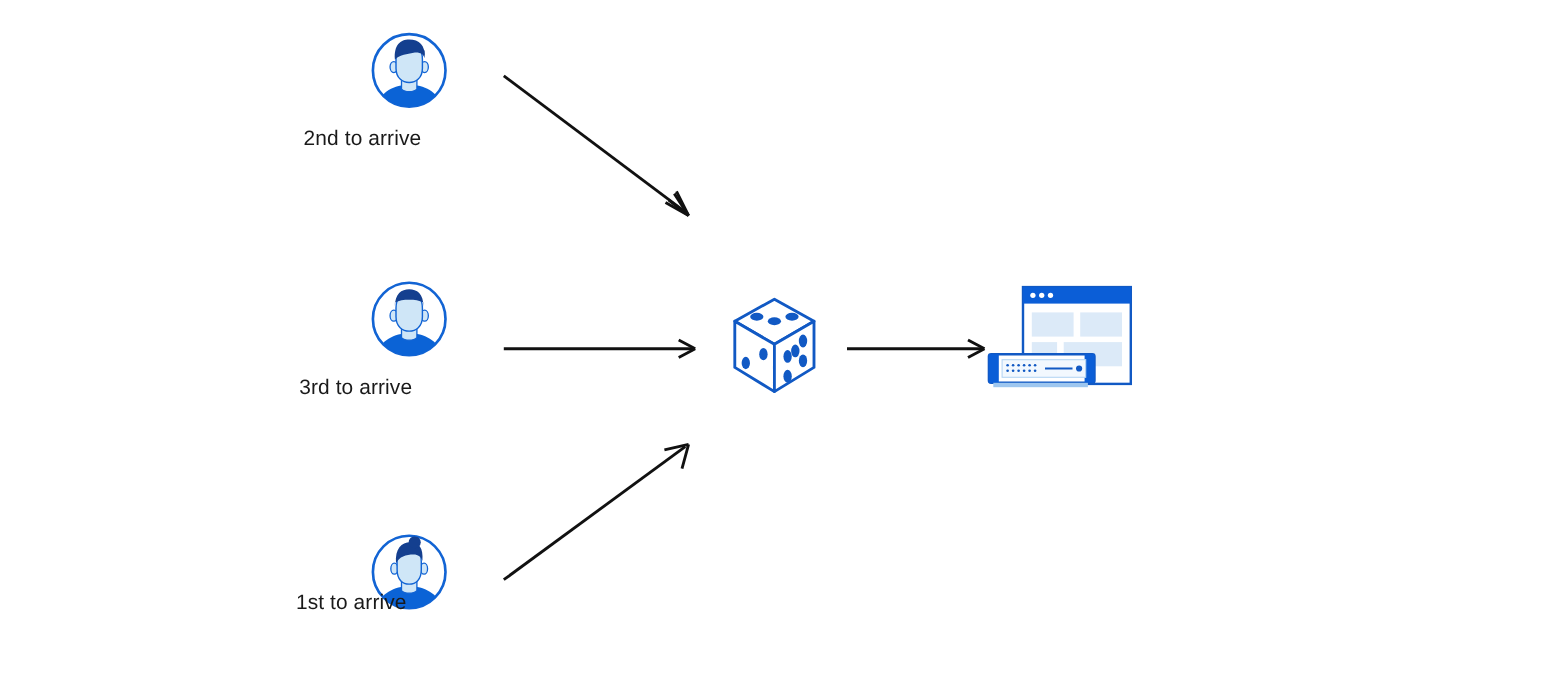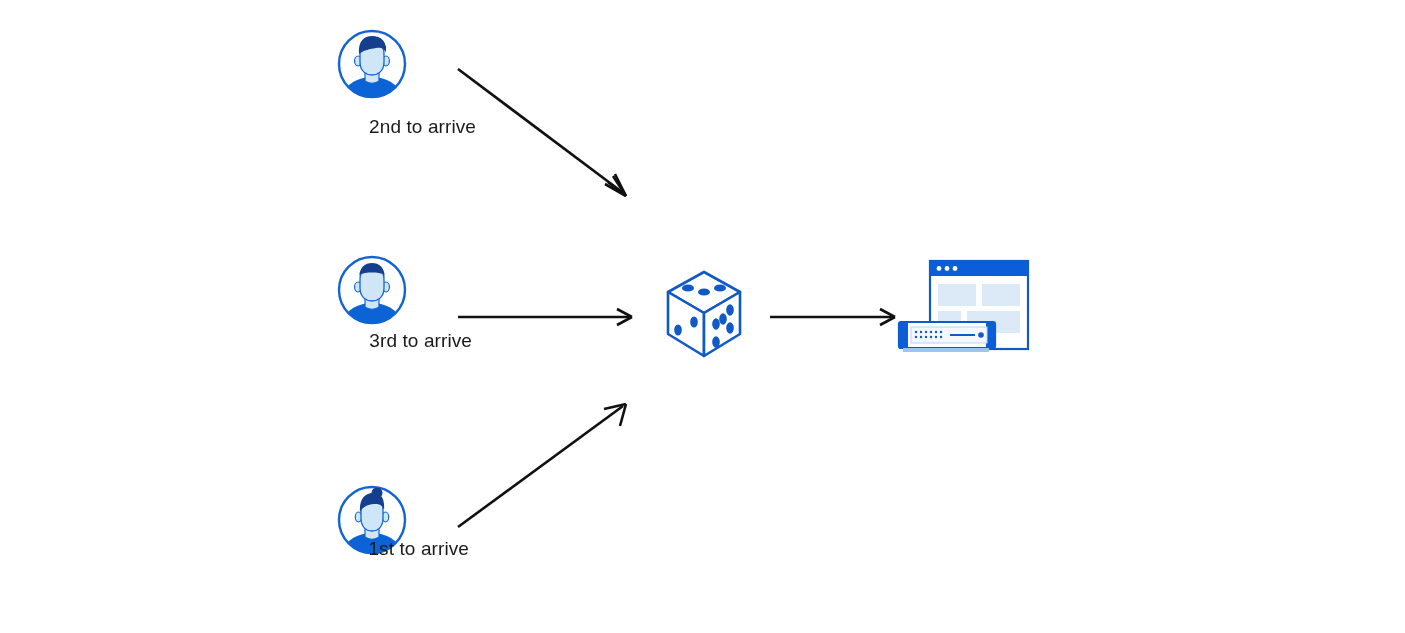--- a/index.html
+++ b/index.html
@@ -18,21 +18,21 @@
     overflow: hidden;
   }
   .icon-wrap {
     position: absolute;
   }
   .node-label {
     position: absolute;
     font-family: "Liberation Sans", sans-serif;
     font-size: 19px;
     color: #1a1a1a;
-    text-align: right;
+    text-align: left;
     white-space: nowrap;
     letter-spacing: 0.1px;
   }
   .arrow-layer {
     position: absolute;
     left: 0;
     top: 0;
     width: 1405px;
     height: 633px;
     pointer-events: none;
@@ -108,21 +108,21 @@
         <path d="M5 72 C8 56 22 49 36 49 C50 49 64 56 67 72 Z" fill="#0b63d6"></path>
         <path d="M29 42 h14 v11 c-3 3 -11 3 -14 0 Z" fill="#cfe6f7" stroke="#1264d4" stroke-width="1.2"></path>
         <ellipse cx="22" cy="33" rx="3.4" ry="5" fill="#cfe6f7" stroke="#1264d4" stroke-width="1.2"></ellipse>
         <ellipse cx="50" cy="33" rx="3.4" ry="5" fill="#cfe6f7" stroke="#1264d4" stroke-width="1.2"></ellipse>
         <path d="M24 26 C24 16 30 12 36 12 C42 12 48 16 48 26 L48 34 C48 43 42 47 36 47 C30 47 24 43 24 34 Z" fill="#cfe6f7" stroke="#1264d4" stroke-width="1.3"></path>
 
         <path d="M23 25 C23 13 29 9 36 9 C43 9 49 13 49 25 L49 21 C45 19 41 18.5 36 18.5 C31 18.5 27 19 23 21 Z" fill="#143f8f"></path>
       </g>
     </svg>
   </div>
-  <div class="node-label" style="left:272px; top:330px; width:200px;">3rd to arrive</div>
+  <div class="node-label" style="left:272px; top:342px; width:200px;">3rd to arrive</div>
 
   <div class="icon-wrap" style="left:336px; top:484px;">
     <svg width="72" height="72" viewBox="0 0 72 72">
       <defs>
         <clipPath id="clipC">
             <circle cx="36" cy="36" r="33"></circle>
           </clipPath>
       </defs>
       <circle cx="36" cy="36" r="33" fill="#ffffff" stroke="#1264d4" stroke-width="2.4"></circle>
       <g clip-path="url(#clipC)">

